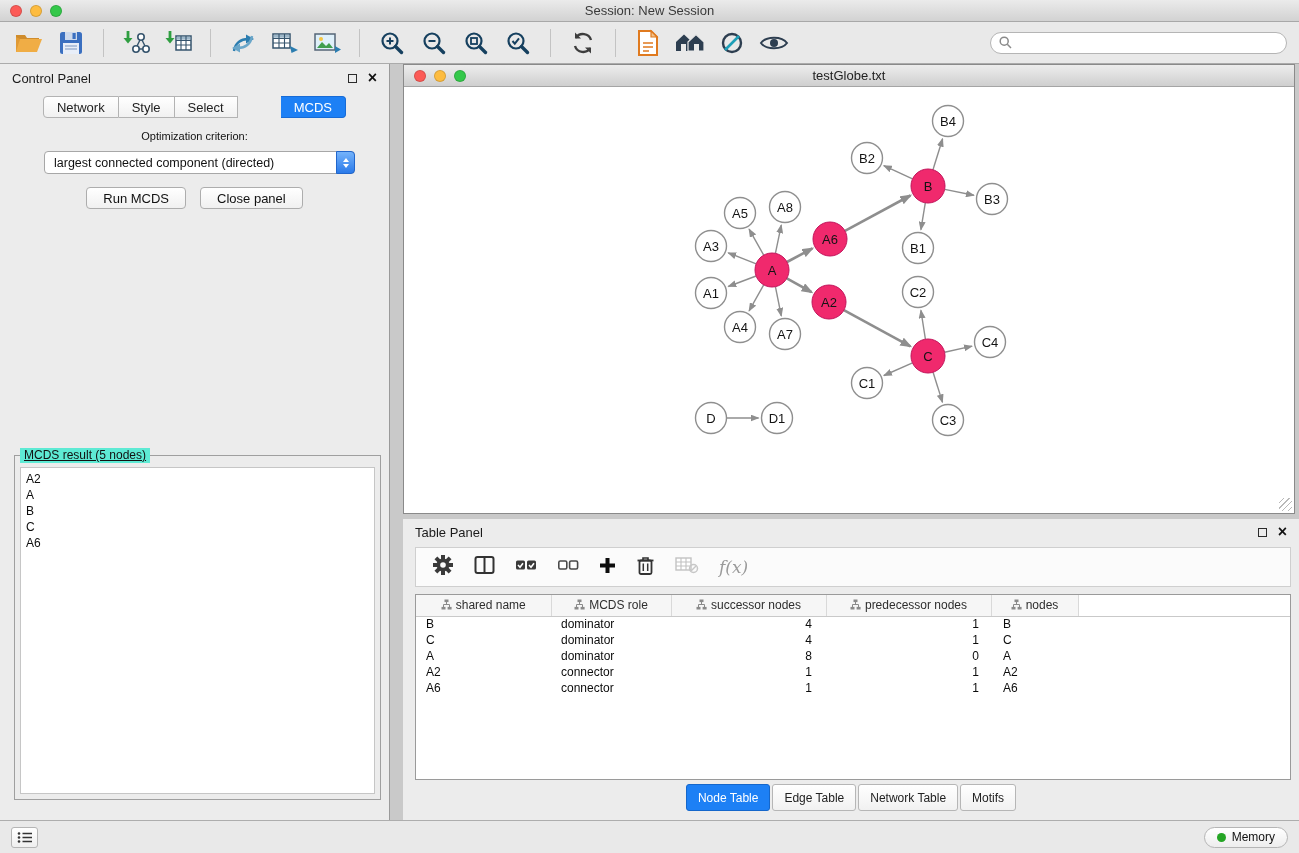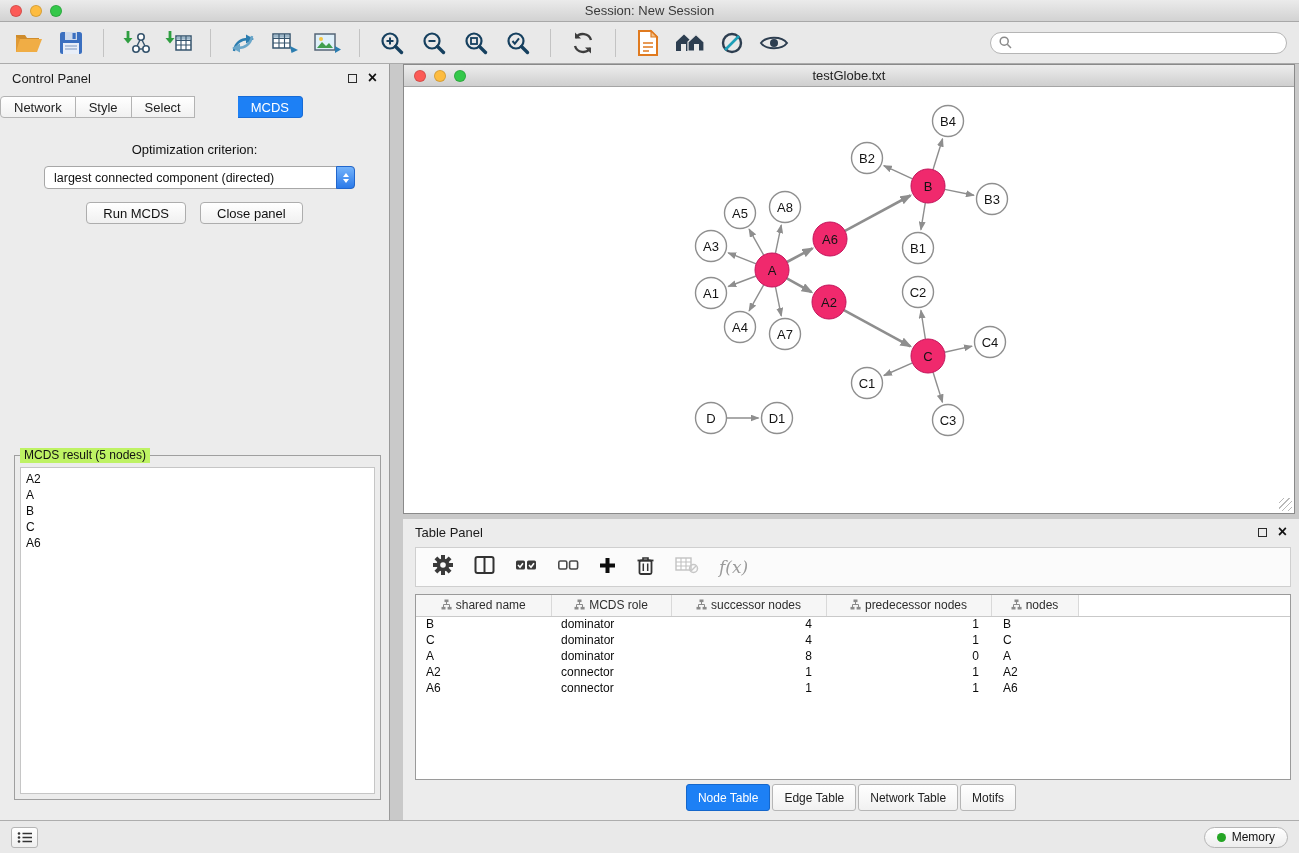--- a/index.html
+++ b/index.html
@@ -28,39 +28,39 @@
 
   
   .main{position:absolute;top:64px;left:0;right:0;bottom:33px;background:#c9c9c9;}
 
   
   .control-panel{position:absolute;left:0;top:0;width:390px;height:100%;background:#ececec;border-right:1px solid #9a9a9a;}
   .cp-header{height:28px;display:flex;align-items:center;padding:0 12px;font-size:13px;color:#1b1b1b;}
   .win-btns{margin-left:auto;display:flex;gap:11px;align-items:center;}
   .float-btn{width:9px;height:9px;border:1.5px solid #2b2b2b;display:inline-block;}
   .close-btn{font-size:16px;font-weight:bold;color:#111;line-height:10px;}
-  .cp-tabs{display:flex;justify-content:flex-start;margin-top:4px;}
+  .cp-tabs{display:flex;justify-content:center;margin-top:4px;}
   .seg{height:22px;padding:0 13px;font-size:13px;display:flex;align-items:center;justify-content:center;
     border:1px solid #b3b3b3;border-left:none;background:linear-gradient(#ffffff,#f1f1f1);color:#222;}
   .seg:first-child{border-left:1px solid #b3b3b3;border-radius:4px 0 0 4px;}
   .seg:last-child{border-radius:0 4px 4px 0;margin-left:43px;}
   .seg-active{background:var(--accent,#1d80f5);color:#fff;border-color:#176bd6;}
-  .cp-opt-label{text-align:center;margin-top:24px;font-size:13px;color:#111;}
+  .cp-opt-label{text-align:center;margin-top:12px;font-size:11px;color:#111;}
   .dropdown{position:relative;margin:9px 34px 0 44px;height:23px;border:1px solid #a7a7a7;border-radius:4px;
     background:#fff;display:flex;align-items:center;padding-left:9px;font-size:12.5px;color:#111;}
   .dd-stepper{position:absolute;right:-1px;top:-1px;bottom:-1px;width:19px;border-radius:0 4px 4px 0;
     background:linear-gradient(#74b3fb,#2b7ae9);border:1px solid #2166cc;
     display:flex;flex-direction:column;align-items:center;justify-content:center;gap:2px;}
   .dd-up{width:0;height:0;border-left:3.5px solid transparent;border-right:3.5px solid transparent;border-bottom:4.5px solid #fff;}
   .dd-dn{width:0;height:0;border-left:3.5px solid transparent;border-right:3.5px solid transparent;border-top:4.5px solid #fff;}
   .cp-buttons{display:flex;justify-content:center;gap:14px;margin-top:13px;}
   .mac-btn{height:22px;padding:0 16px;font-size:13px;font-family:"Liberation Sans",sans-serif;color:#111;
     border:1px solid #adadad;border-radius:4px;background:linear-gradient(#ffffff,#f0f0f0);}
   .groupbox{position:absolute;left:14px;right:8px;top:391px;bottom:20px;border:1px solid #9f9f9f;background:#ececec;}
-  .group-title{position:absolute;top:-8px;left:5px;background:#bef264;padding:0 4px;font-size:12px;color:#111;line-height:15px;}
+  .group-title{position:absolute;top:-8px;left:5px;background:#5eead4;padding:0 4px;font-size:12px;color:#111;line-height:15px;text-decoration:underline;}
   .result-list{position:absolute;left:5px;right:5px;top:11px;bottom:5px;background:#fff;border:1px solid #c6c6c6;padding:3px 5px;overflow:hidden;}
   .result-item{font-size:12px;line-height:16px;color:#0c0c0c;}
 
   
   .right-region{position:absolute;left:403px;right:0;top:0;bottom:0;}
 
   
   .net-window{position:absolute;top:0;left:0;right:4px;height:450px;background:#fff;border:1px solid #8a8a8a;}
   .net-titlebar{height:22px;background:linear-gradient(#ededed,#cfcfcf);border-bottom:1px solid #a5a5a5;
     display:flex;align-items:center;justify-content:center;position:relative;font-size:13px;color:#222;}

